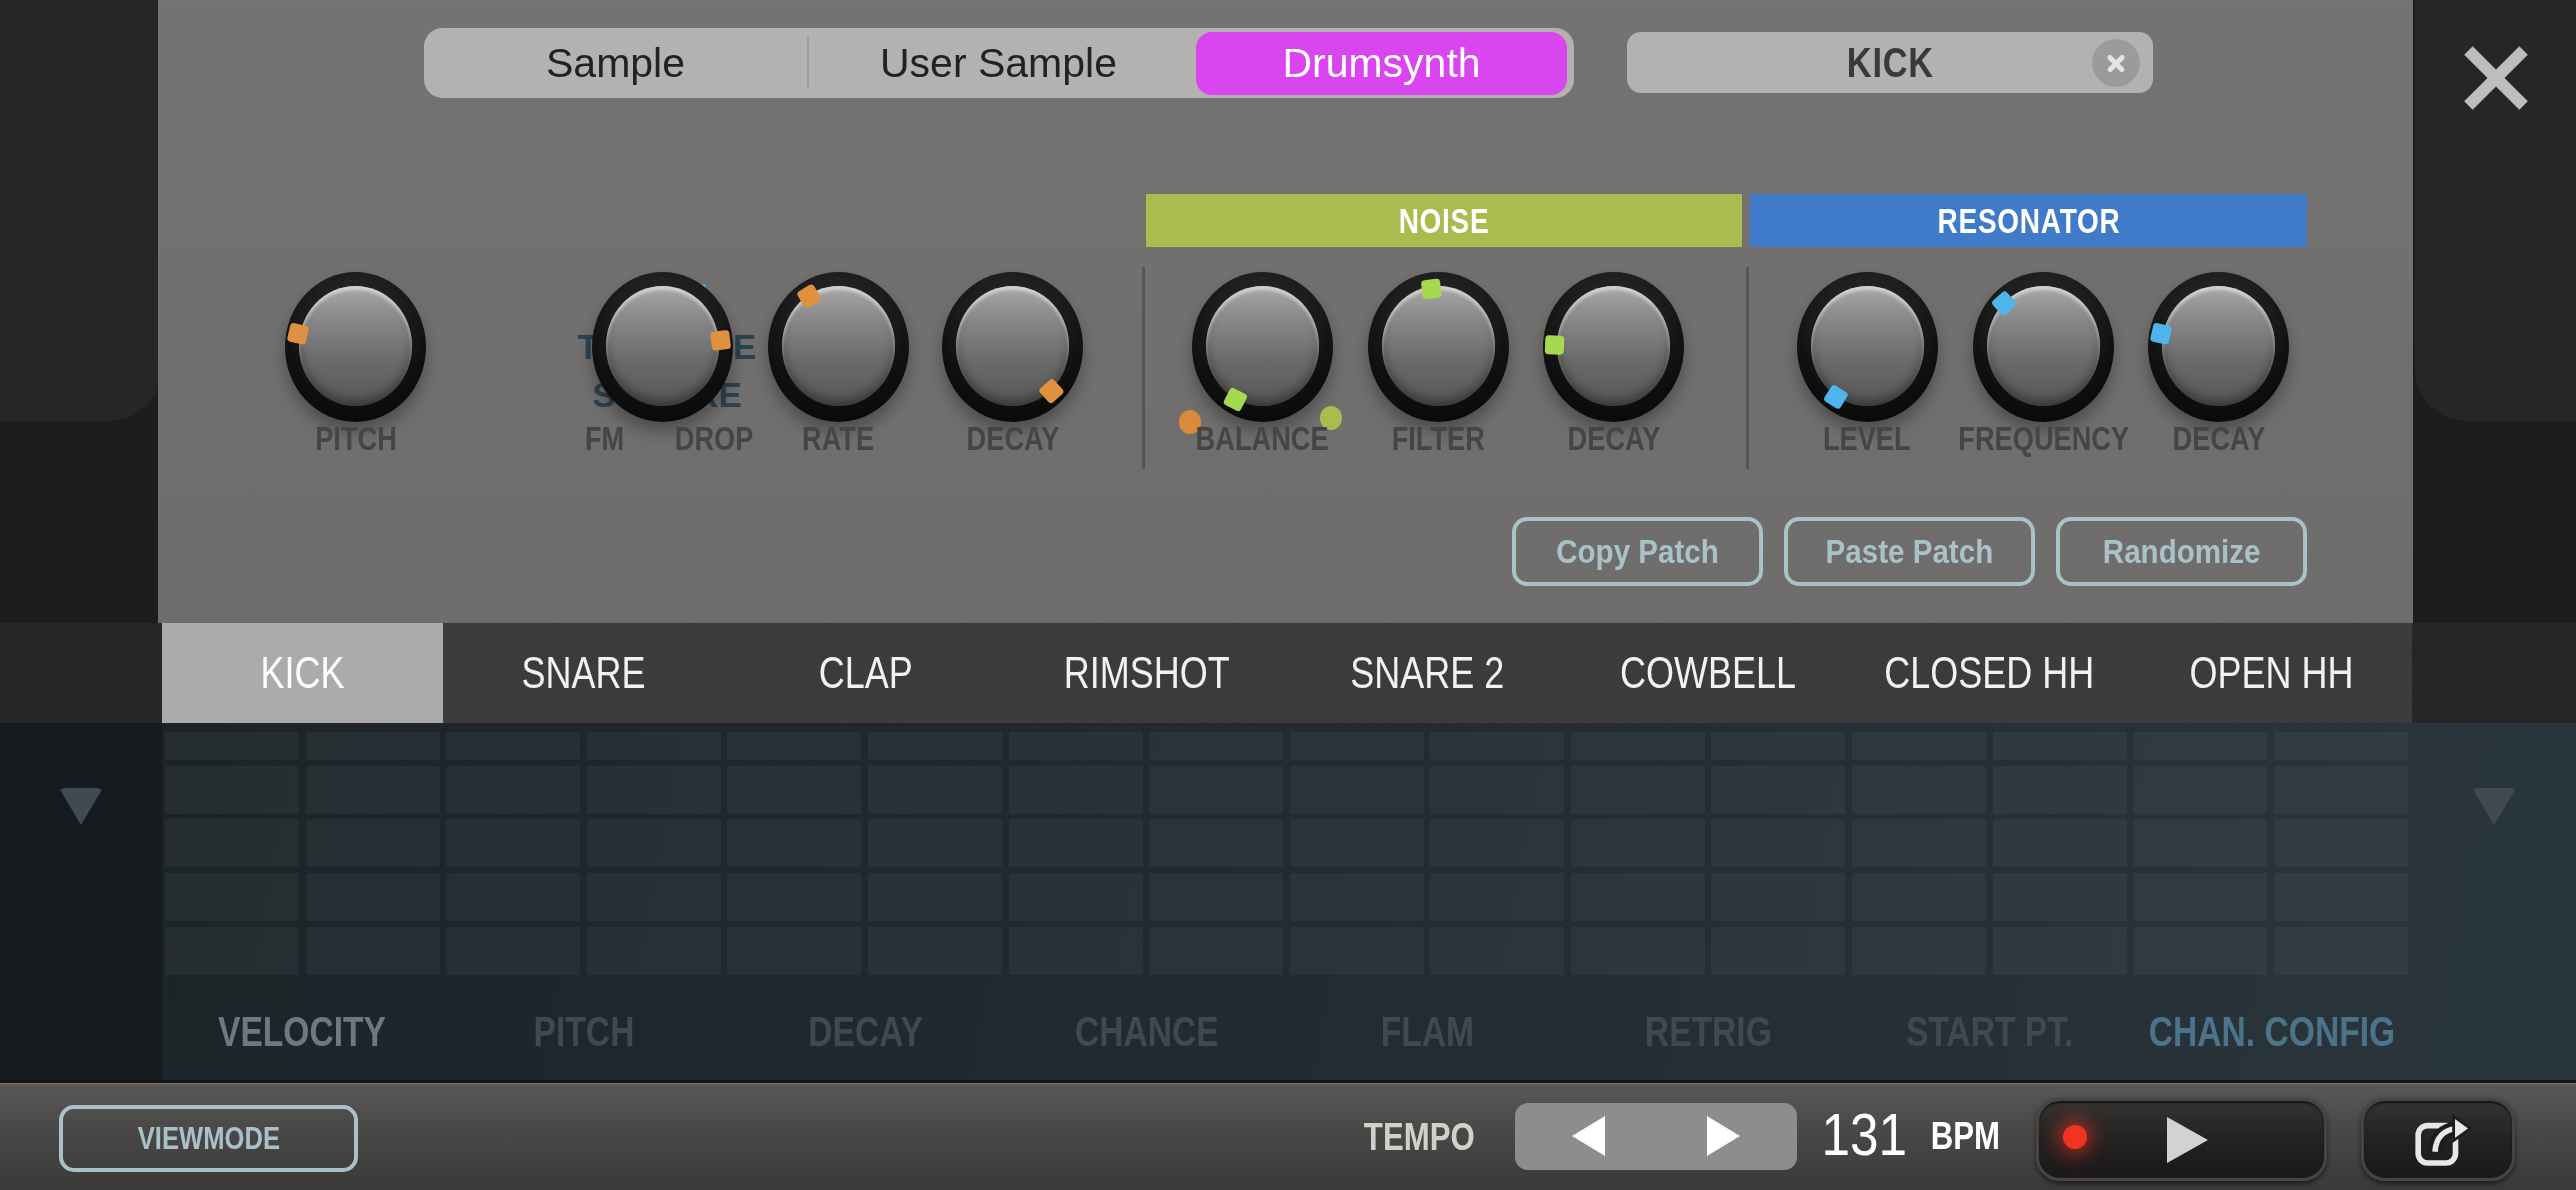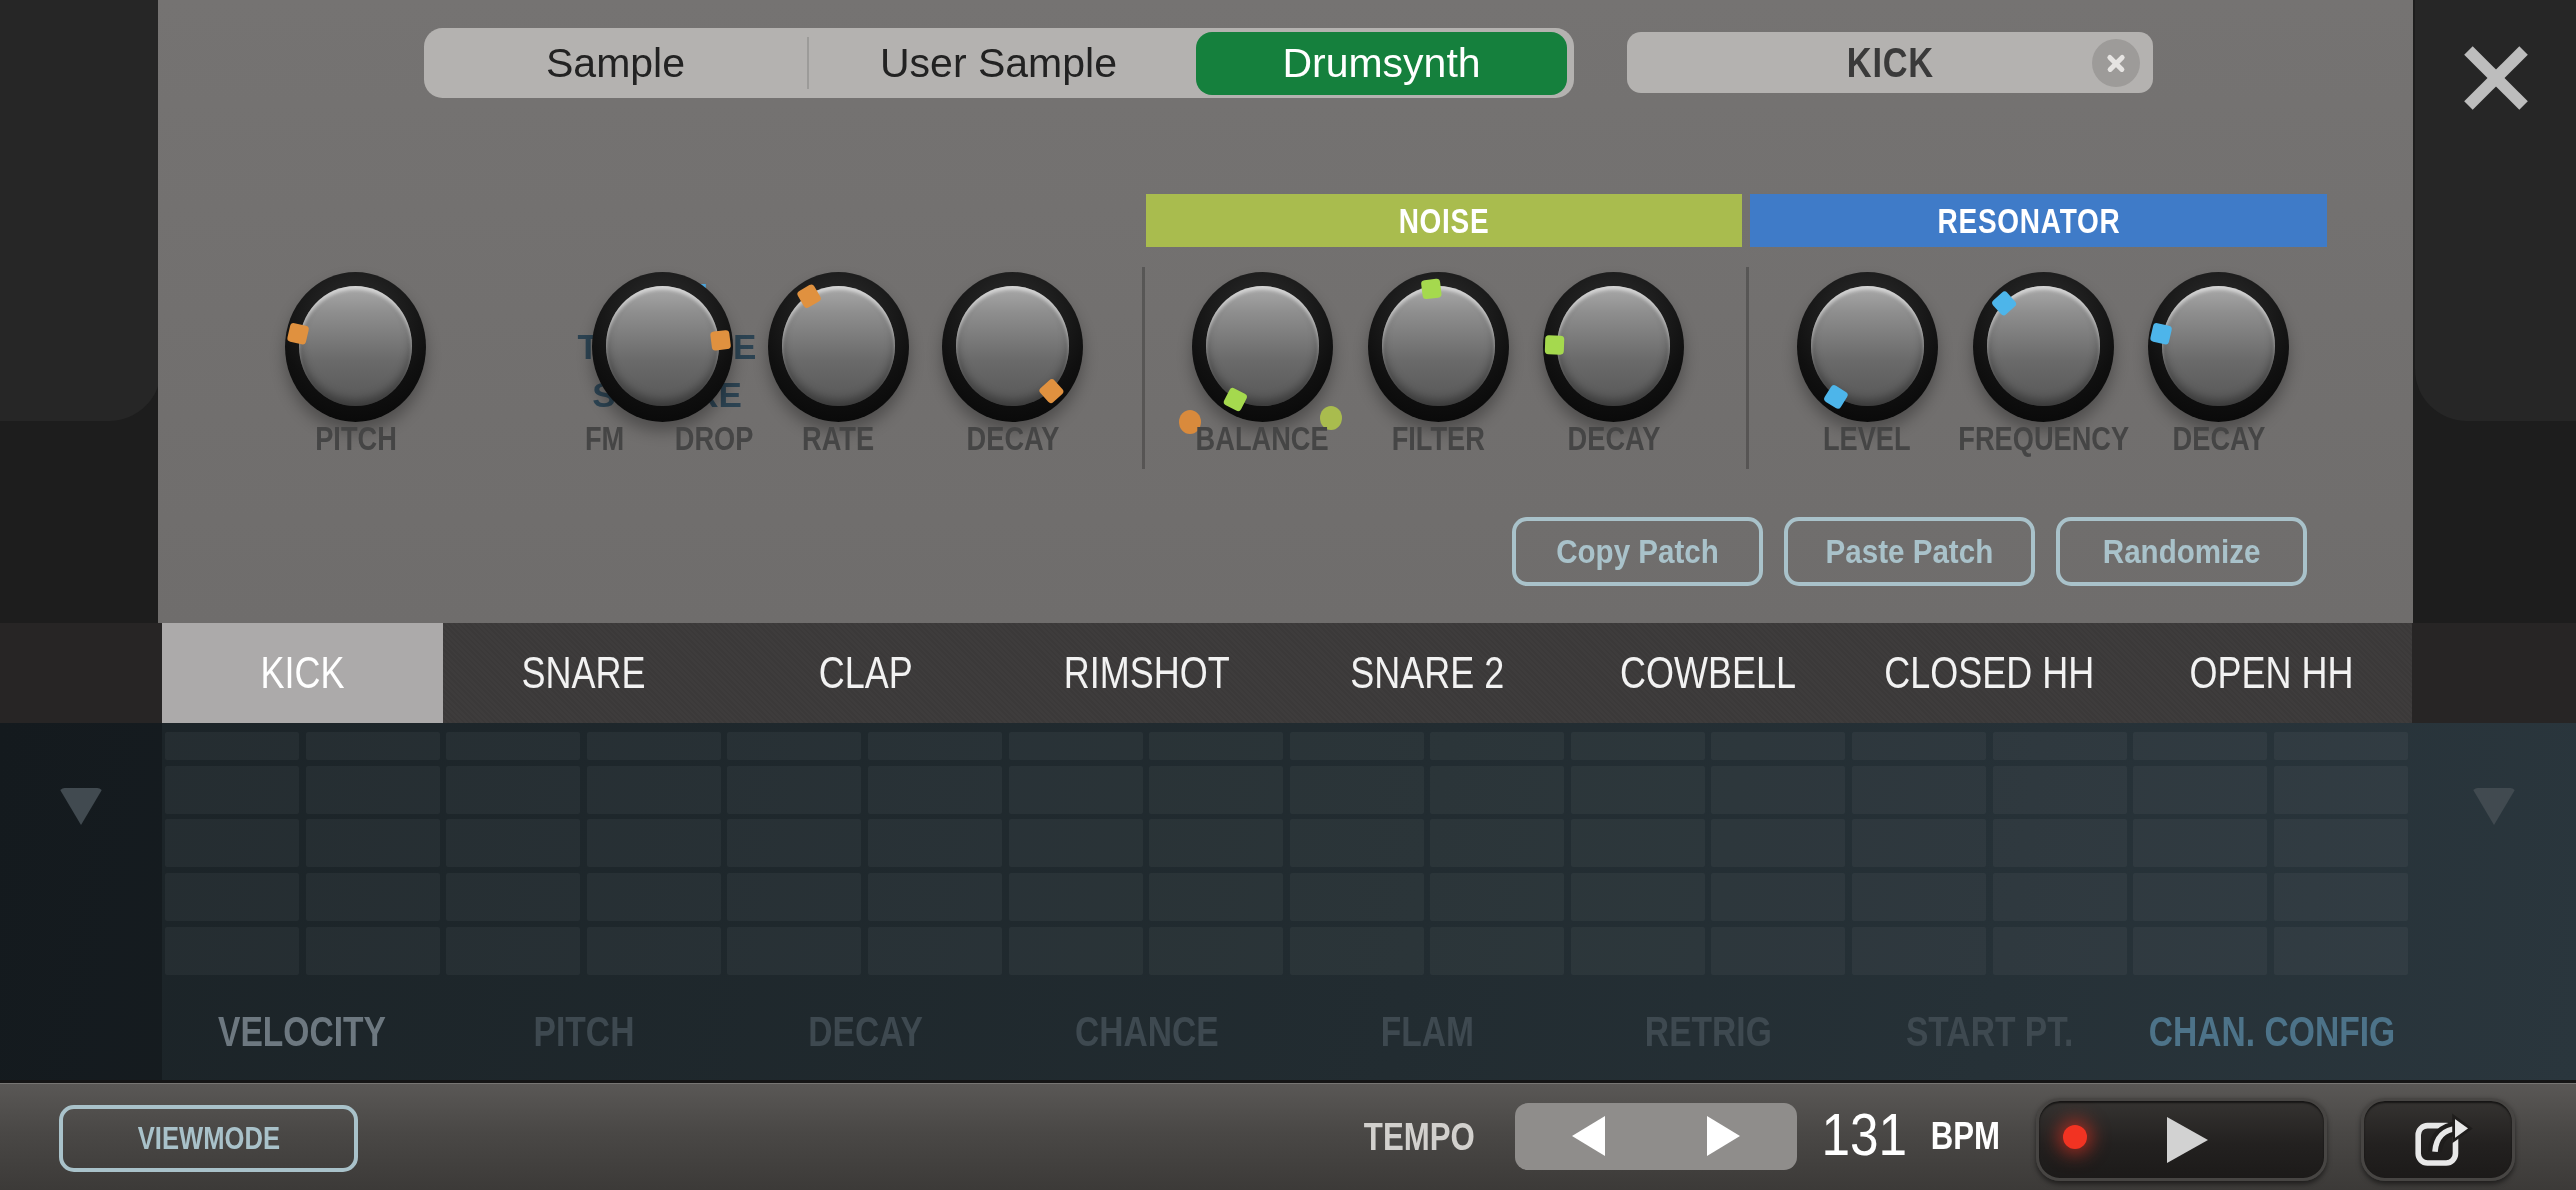--- a/index.html
+++ b/index.html
@@ -13,21 +13,21 @@
   .bk-left{left:-80px;} .bk-right{left:2415px;}
 
   
   .panel{position:absolute;left:158px;top:0;width:2255px;height:623px;background:linear-gradient(180deg,#757372 0%,#6f6d6c 100%);}
 
   
   .segctl{position:absolute;left:266px;top:28px;width:1150px;height:70px;background:#b4b2b0;border-radius:18.5px;}
   .seg{position:absolute;top:0;height:70px;width:383px;display:flex;align-items:center;justify-content:center;
        font-size:41px;color:#222;}
   .seg-div{position:absolute;left:383px;top:9.3px;width:1.9px;height:52px;background:rgba(0,0,0,0.13);}
-  .seg-selected{position:absolute;left:772px;top:3.7px;width:371px;height:63px;background:#15803d;border-radius:16px;
+  .seg-selected{position:absolute;left:772px;top:3.7px;width:371px;height:63px;background:#d946ef;border-radius:16px;
        display:flex;align-items:center;justify-content:center;font-size:41px;color:#fff;text-align:right;}
 
   
   .namefield{position:absolute;left:1469px;top:32px;width:526px;height:61px;background:#b4b2b0;border-radius:14px;
        display:flex;align-items:center;justify-content:center;}
   .namefield .txt{font-size:43px;font-weight:bold;color:#3a3a3a;letter-spacing:0.9px;}
   .clearbtn{position:absolute;right:13px;top:6.5px;width:48px;height:48px;border-radius:50%;background:#9d9b99;}
   .clearbtn .b{position:absolute;left:13px;top:22px;width:22px;height:4.6px;background:#e6e4e2;border-radius:2.8px;}
   .clearbtn .b1{transform:rotate(45deg);} .clearbtn .b2{transform:rotate(-45deg);}
 
@@ -136,21 +136,21 @@
       <span class="txt cond">KICK</span>
       <span class="clearbtn">
         <span class="b b1"></span>
           <span class="b b2"></span>
       </span>
     </div>
 
     <div class="secbar" id="bar-noise" style="left: 988px; width: 596px; background: rgb(169, 188, 78);">
         <span class="lbl" style="left: 298px;">NOISE</span>
       </div>
-    <div class="secbar" id="bar-res" style="left: 1592px; width: 557px; background: rgb(63, 123, 200); padding-left: 20px;">
+    <div class="secbar" id="bar-res" style="left: 1592px; width: 557px; background: rgb(63, 123, 200);">
         <span class="lbl" style="left: 279px;">RESONATOR</span>
       </div>
 
     <div class="wave sel" style="top:276px;">SINE</div>
     <div class="wave" style="top:327px;">TRIANGLE</div>
     <div class="wave" style="top:375px;">SQUARE</div>
 
     <div class="vdiv" style="left:984px;"></div>
     <div class="vdiv" style="left:1588px;"></div>
 

